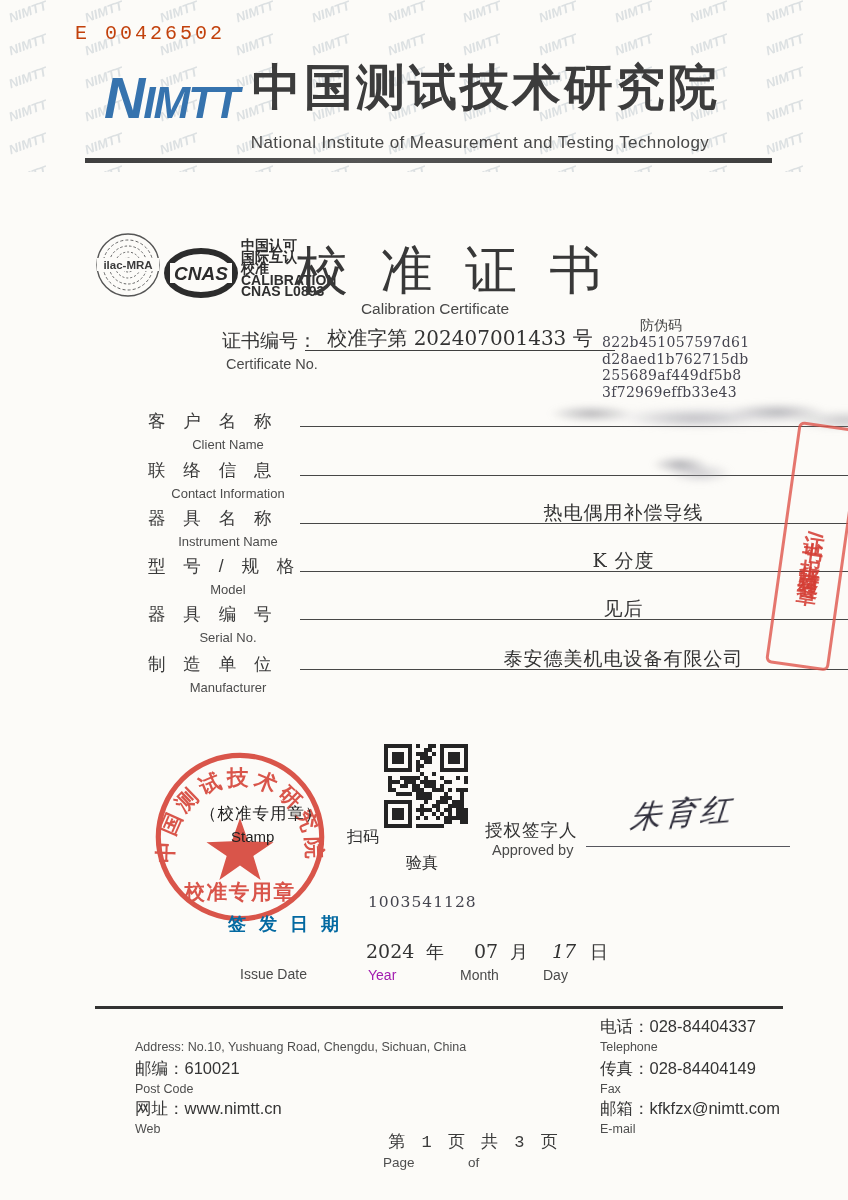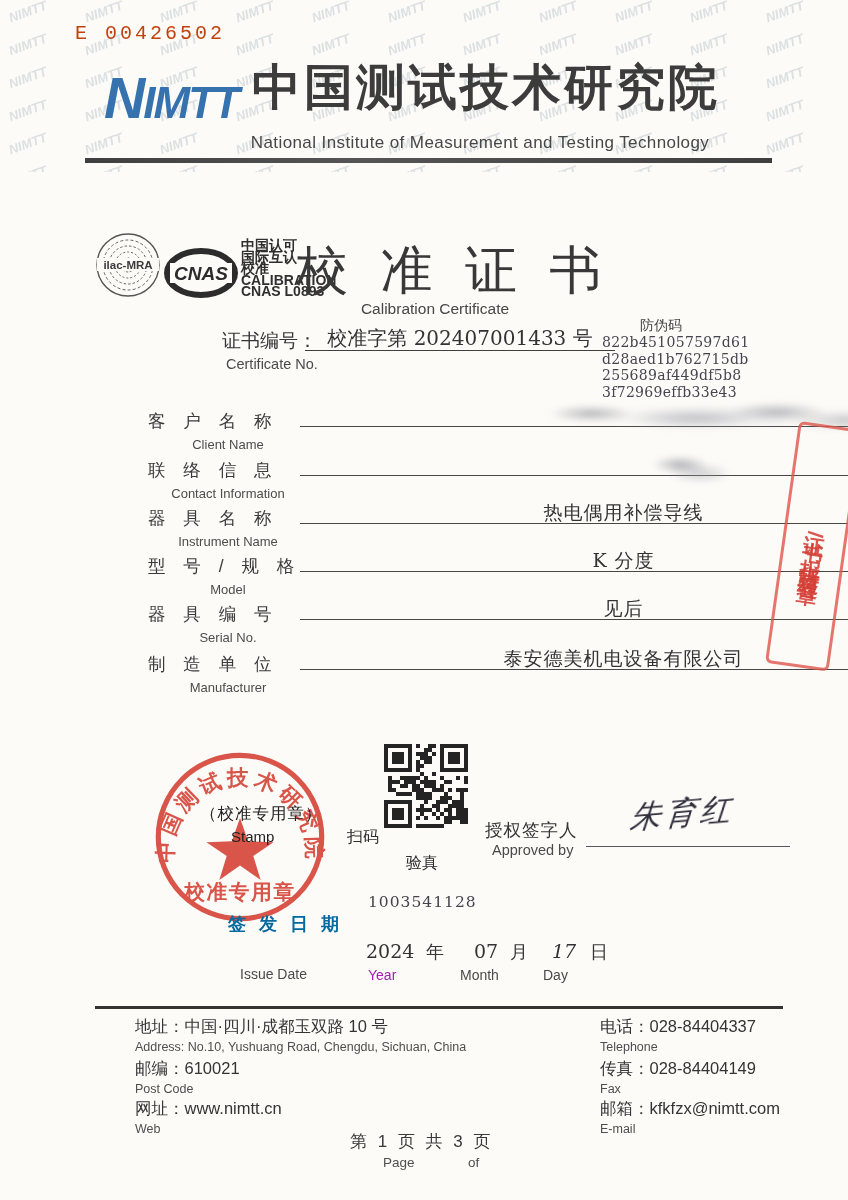--- a/index.html
+++ b/index.html
@@ -87,21 +87,21 @@
   
   .footer-rule{left:95px;top:1006px;width:688px;height:3px;background:#333;}
   .ft-cn{font-size:16.5px;color:#343434;}
   .ft-en{font-size:12.5px;color:#4e4e4e;}
   .fl1{left:135px;top:1016px;} .fl1e{left:135px;top:1040px;}
   .fl2{left:135px;top:1058px;} .fl2e{left:135px;top:1082px;}
   .fl3{left:135px;top:1098px;} .fl3e{left:135px;top:1122px;}
   .fr1{left:600px;top:1016px;} .fr1e{left:600px;top:1040px;}
   .fr2{left:600px;top:1058px;} .fr2e{left:600px;top:1082px;}
   .fr3{left:600px;top:1098px;} .fr3e{left:600px;top:1122px;}
-  .page-num{left:350px;top:1130px;width:210px;text-align:left;font-size:17px;color:#3a3a3a;word-spacing:6px;}
+  .page-num{left:368px;top:1130px;width:210px;text-align:center;font-size:17px;color:#3a3a3a;word-spacing:6px;font-family:Liberation Mono, monospace;}
   .page-num-en1{left:383px;top:1155px;font-size:13.5px;color:#4e4e4e;text-align:right;}
   .page-num-en2{left:468px;top:1155px;font-size:13.5px;color:#4e4e4e;}
   
   .seam{left:799px;top:421px;width:58px;height:238px;border:3px solid rgba(222,85,75,.8);border-radius:6px;
     transform:rotate(8deg);transform-origin:top left;display:flex;align-items:center;justify-content:center;}
   .seam-text{writing-mode:vertical-rl;font-size:21px;font-weight:bold;color:rgba(212,62,52,.88);letter-spacing:6px;white-space:nowrap;}
 </style>
 </head>
 <body>
 
@@ -437,21 +437,20 @@
   <div class="abs idate-ycn z1">年</div>
   <div class="abs idate-num idate-m z1">07</div>
   <div class="abs idate-mcn z1">月</div>
   <div class="abs idate-num idate-d z1">17</div>
   <div class="abs idate-dcn z1">日</div>
   <div class="abs idate-yen z1">Year</div>
   <div class="abs idate-men z1">Month</div>
   <div class="abs idate-den z1">Day</div>
 
   <div class="abs footer-rule z1"></div>
-  <div class="abs ft-cn fl1 z1">地址：中国·四川·成都玉双路 10 号</div>
   <div class="abs ft-en fl1e z1">Address: No.10, Yushuang Road, Chengdu, Sichuan, China</div>
   <div class="abs ft-cn fl2 z1">邮编：610021</div>
   <div class="abs ft-en fl2e z1">Post Code</div>
   <div class="abs ft-cn fl3 z1">网址：www.nimtt.cn</div>
   <div class="abs ft-en fl3e z1">Web</div>
   <div class="abs ft-cn fr1 z1">电话：028-84404337</div>
   <div class="abs ft-en fr1e z1">Telephone</div>
   <div class="abs ft-cn fr2 z1">传真：028-84404149</div>
   <div class="abs ft-en fr2e z1">Fax</div>
   <div class="abs ft-cn fr3 z1">邮箱：kfkfzx@nimtt.com</div>

